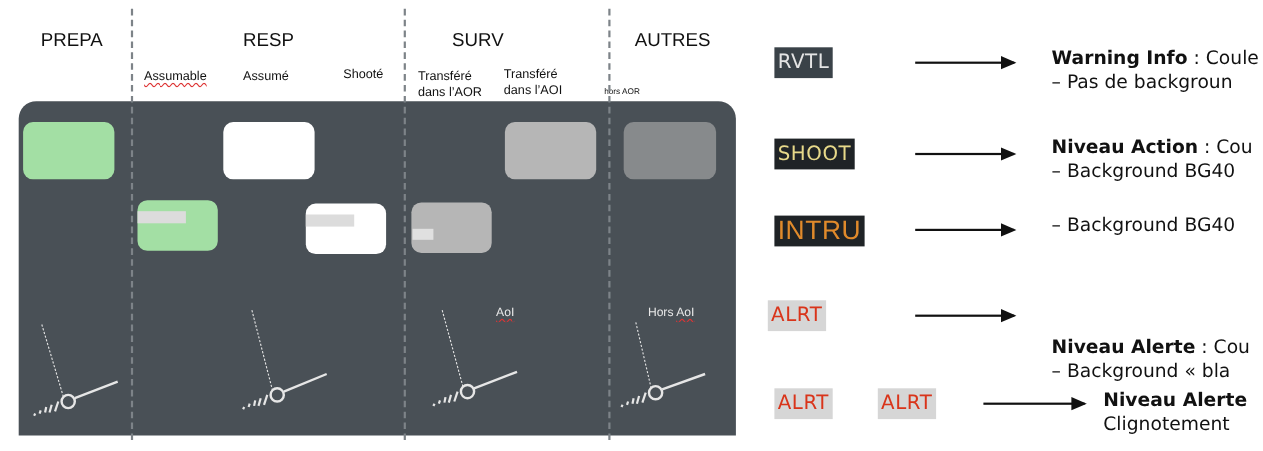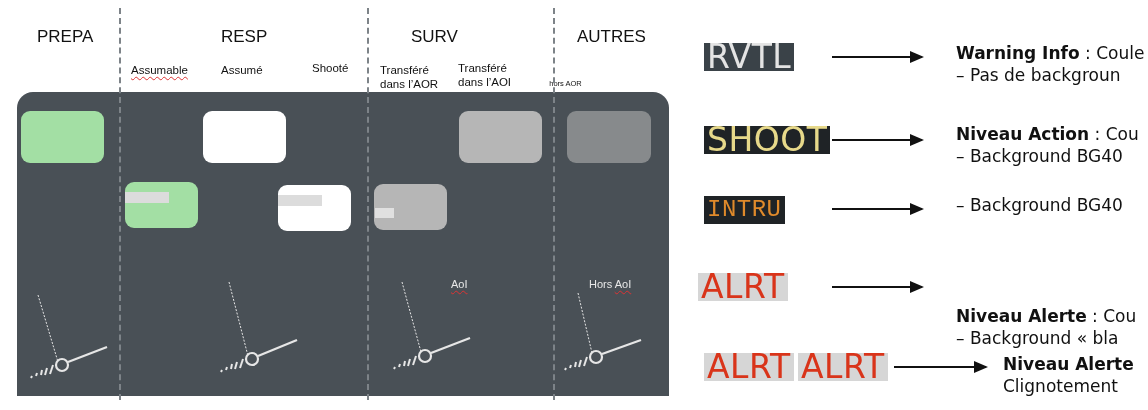--- a/index.html
+++ b/index.html
@@ -9,22 +9,22 @@
   .panel { left:17px; top:92px; width:652px; height:304px; background:#495056;
            border-radius:16px 16px 0 0; }
   .divider { top:8px; width:0; height:392px; border-left:2px dashed #7d8388; }
   .col-title { font-size:17px; color:#111; top:27px; white-space:nowrap; }
   .sub { font-size:11.5px; color:#111; white-space:nowrap; line-height:14px; }
   .sub small { font-size:8px; }
   .squig { text-decoration: underline wavy #d33; text-decoration-thickness:1px; text-underline-offset:2px; }
   .card { border-radius:9px; }
   .bar { background:#dcdcdc; }
   .lbl { color:#e8e8e8; font-size:11px; }
-  .tag { font-family:"DejaVu Sans", sans-serif; font-size:33px; font-weight:normal; line-height:28px; padding:0 3px; letter-spacing:0.5px; }
-  .tag-mono { font-family:Liberation Mono, monospace;text-align:center; }
+  .tag { font-family:"DejaVu Sans", sans-serif; font-size:18px; font-weight:normal; line-height:28px; padding:0 3px; letter-spacing:0.5px; }
+  .tag-mono { font-family:Liberation Sans, sans-serif;text-align:center; }
   .arrow { height:2px; background:#111; }
   .arrow::after { content:""; position:absolute; right:-2px; top:-5px; border-left:14px solid #111; border-top:6px solid transparent; border-bottom:6px solid transparent; }
   .desc { font-family:"DejaVu Sans", sans-serif; font-size:17px; line-height:22px; white-space:nowrap; color:#111; }
   .desc b { font-weight:bold; }
 </style>
 </head>
 <body>
 
 <div class="abs col-title" style="left:37px;">PREPA</div>
 <div class="abs col-title" style="left:221px;">RESP</div>

